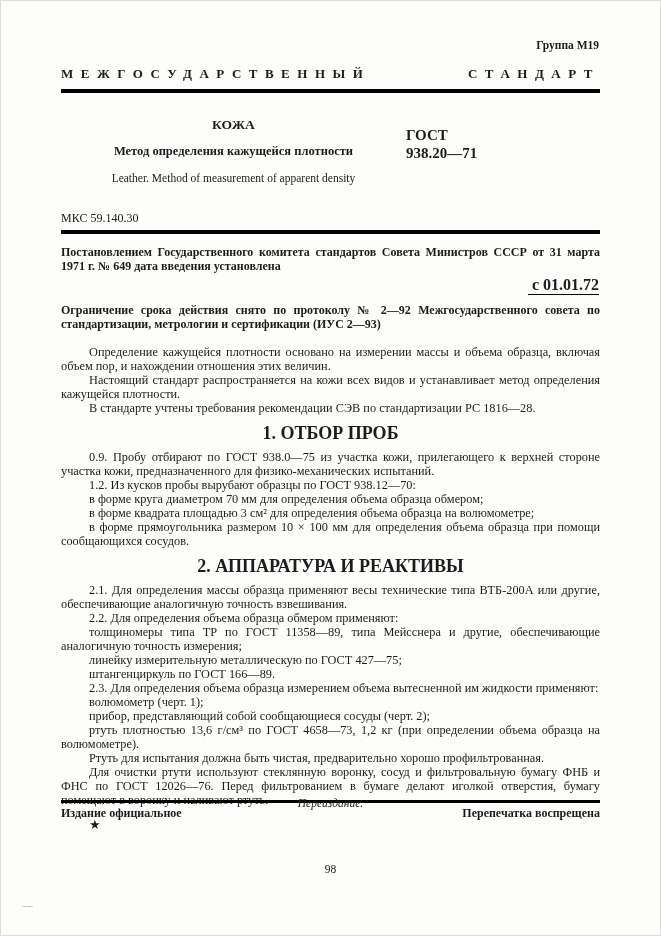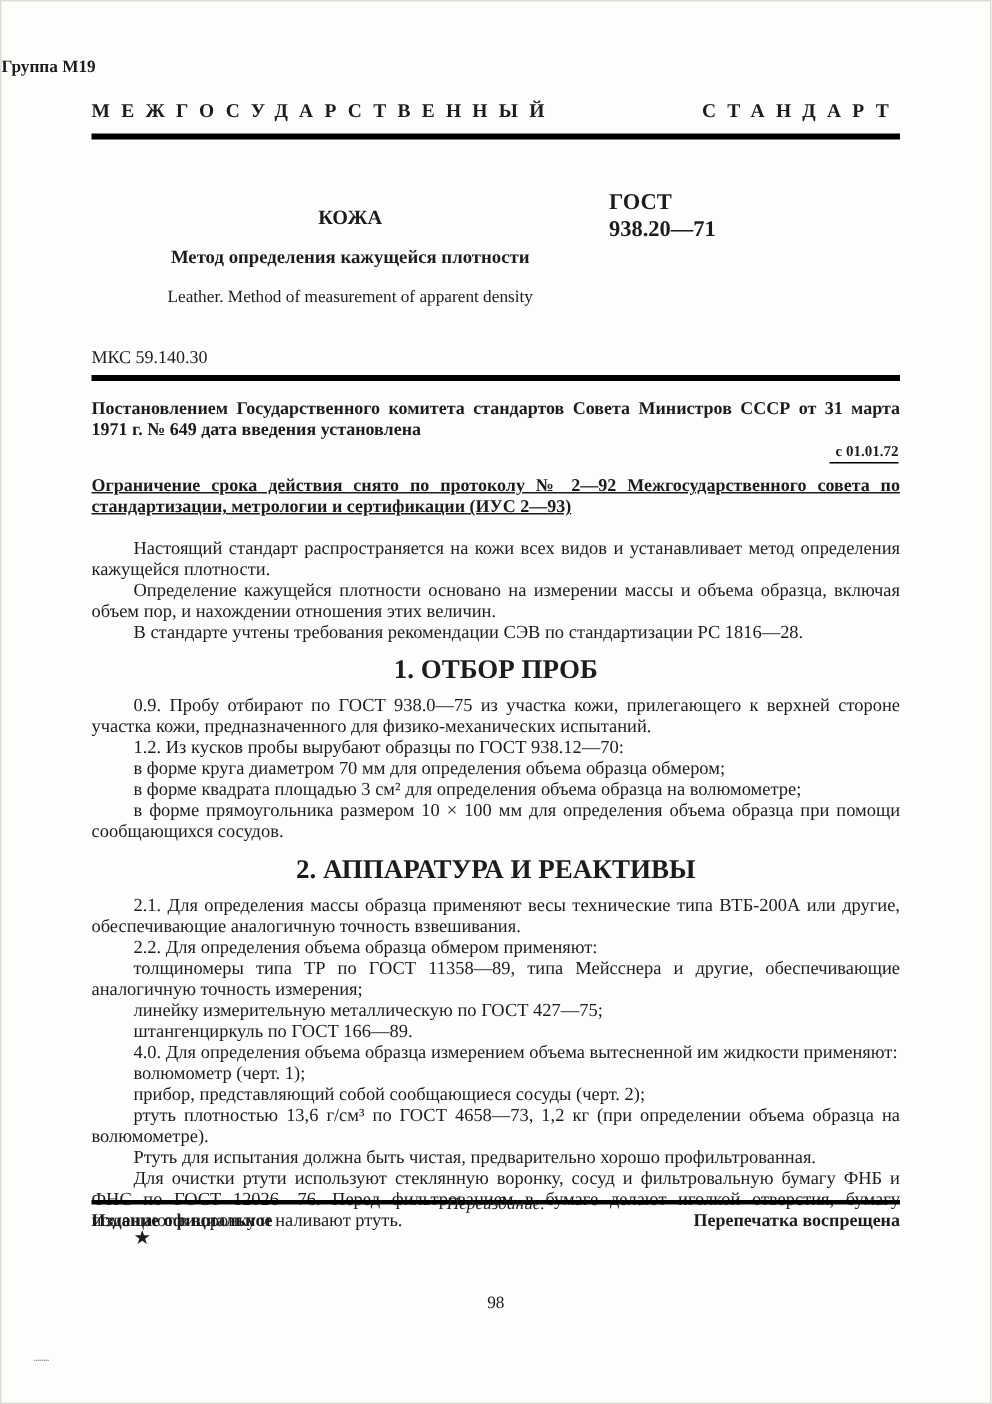--- a/index.html
+++ b/index.html
@@ -8,46 +8,46 @@
     width:661px;height:936px;
     margin:0 auto;
     background:#fdfdfb;
     border:1px solid #dcdcd8;
     box-sizing:border-box;
     font-family:"Liberation Serif","DejaVu Serif",serif;
     color:#1c1c1c;
     overflow:hidden;
   }
   .group{
-    text-align:left;
+    text-align:right;
     margin:38px 61px 0 0;
     font-size:11.5px;font-weight:bold;
   }
   .std-name{
     margin:15px 60px 0 60px;
     font-size:13px;font-weight:bold;
     letter-spacing:7.5px;
     white-space:nowrap;
     text-align:justify;
     text-align-last:justify;
   }
   .rule{background:#000;margin-left:60px;margin-right:60px;}
   .rule-1{height:4px;margin-top:7px;}
   .rule-2{height:4px;margin-top:4px;}
   .title-row{display:flex;margin:24px 60px 0 60px;}
   .title-left{width:64%;text-align:center;}
-  .title-main{font-size:13.5px;font-weight:bold;margin-top:20px;}
+  .title-main{font-size:13.5px;font-weight:bold;}
   .title-sub{font-size:12.5px;font-weight:bold;margin-top:11px;}
   .title-en{font-size:11.5px;margin-top:13px;}
   .title-right{width:36%;text-align:left;font-size:15px;font-weight:bold;line-height:18px;padding-top:9px;}
   .mks{margin:27px 60px 0 60px;font-size:12px;}
   .decree{margin:11px 60px 0 60px;font-size:12px;font-weight:bold;line-height:14px;text-align:justify;}
-  .date-line{margin:3px 61px 0 0;text-align:right;font-size:10px;font-weight:bold;}
+  .date-line{margin:3px 61px 0 0;text-align:right;font-size:16px;font-weight:bold;}
   .date-line span{border-bottom:1.5px solid #000;padding-bottom:1px;padding-left:4px;}
-  .limitation{margin:9px 60px 0 60px;font-size:12px;font-weight:bold;line-height:14px;text-align:justify;text-decoration:underline;}
+  .limitation{margin:9px 60px 0 60px;font-size:12px;font-weight:bold;line-height:14px;text-align:justify;}
   .body-text{margin:14px 60px 0 60px;font-size:12.3px;line-height:14px;}
   .para{margin:0;text-align:justify;text-indent:28px;}
   .sec-head{text-align:center;font-weight:bold;font-size:18px;margin:11px 0 10px 0;text-indent:0;}
   .footer-rule{position:absolute;left:60px;right:60px;top:799px;height:3px;background:#000;}
   .footer-row{position:absolute;left:60px;right:60px;top:805px;display:flex;justify-content:space-between;font-size:12px;font-weight:bold;}
   .star{position:absolute;left:88px;top:816px;font-size:13px;}
   .reissue{position:absolute;left:0;right:0;top:796px;text-align:center;font-style:italic;font-size:11.5px;}
   .pageno{position:absolute;left:0;right:0;top:862px;text-align:center;font-size:11.5px;}
   .micro-watermark{
     position:absolute;left:21px;top:904px;
@@ -82,38 +82,38 @@
 
   <div class="rule rule-2"></div>
 
   <div class="decree">Постановлением Государственного комитета стандартов Совета Министров СССР от 31 марта 1971 г. № 649 дата введения установлена</div>
 
   <div class="date-line"><span>с 01.01.72</span></div>
 
   <div class="limitation">Ограничение срока действия снято по протоколу № 2—92 Межгосударственного совета по стандартизации, метрологии и сертификации (ИУС 2—93)</div>
 
   <div class="body-text">
+    <p class="para">Определение кажущейся плотности основано на измерении массы и объема образца, включая объем пор, и нахождении отношения этих величин.</p>
     <p class="para">Настоящий стандарт распространяется на кожи всех видов и устанавливает метод определения кажущейся плотности.</p>
-    <p class="para">Определение кажущейся плотности основано на измерении массы и объема образца, включая объем пор, и нахождении отношения этих величин.</p>
     <p class="para">В стандарте учтены требования рекомендации СЭВ по стандартизации РС 1816—28.</p>
 
     <p class="para sec-head">1. ОТБОР ПРОБ</p>
     <p class="para">0.9. Пробу отбирают по ГОСТ 938.0—75 из участка кожи, прилегающего к верхней стороне участка кожи, предназначенного для физико-механических испытаний.</p>
     <p class="para">1.2. Из кусков пробы вырубают образцы по ГОСТ 938.12—70:</p>
     <p class="para">в форме круга диаметром 70 мм для определения объема образца обмером;</p>
     <p class="para">в форме квадрата площадью 3 см² для определения объема образца на волюмометре;</p>
     <p class="para">в форме прямоугольника размером 10 × 100 мм для определения объема образца при помощи сообщающихся сосудов.</p>
 
     <p class="para sec-head">2. АППАРАТУРА И РЕАКТИВЫ</p>
     <p class="para">2.1. Для определения массы образца применяют весы технические типа ВТБ-200А или другие, обеспечивающие аналогичную точность взвешивания.</p>
     <p class="para">2.2. Для определения объема образца обмером применяют:</p>
     <p class="para">толщиномеры типа ТР по ГОСТ 11358—89, типа Мейсснера и другие, обеспечивающие аналогичную точность измерения;</p>
     <p class="para">линейку измерительную металлическую по ГОСТ 427—75;</p>
     <p class="para">штангенциркуль по ГОСТ 166—89.</p>
-    <p class="para">4.0. Для определения объема образца измерением объема вытесненной им жидкости применяют:</p>
+    <p class="para">2.3. Для определения объема образца измерением объема вытесненной им жидкости применяют:</p>
     <p class="para">волюмометр (черт. 1);</p>
     <p class="para">прибор, представляющий собой сообщающиеся сосуды (черт. 2);</p>
     <p class="para">ртуть плотностью 13,6 г/см³ по ГОСТ 4658—73, 1,2 кг (при определении объема образца на волюмометре).</p>
     <p class="para">Ртуть для испытания должна быть чистая, предварительно хорошо профильтрованная.</p>
     <p class="para">Для очистки ртути используют стеклянную воронку, сосуд и фильтровальную бумагу ФНБ и ФНС по ГОСТ 12026—76. Перед фильтрованием в бумаге делают иголкой отверстия, бумагу помещают в воронку и наливают ртуть.</p>
   </div>
 
   <div class="footer-rule"></div>
   <div class="footer-row">
     <span>Издание официальное</span>

